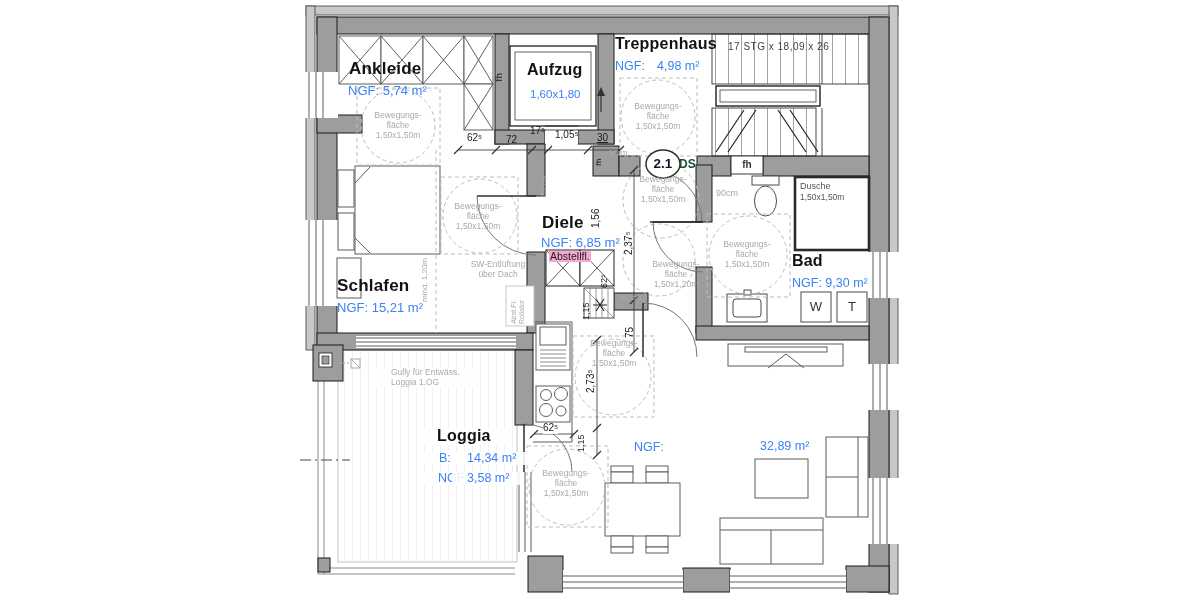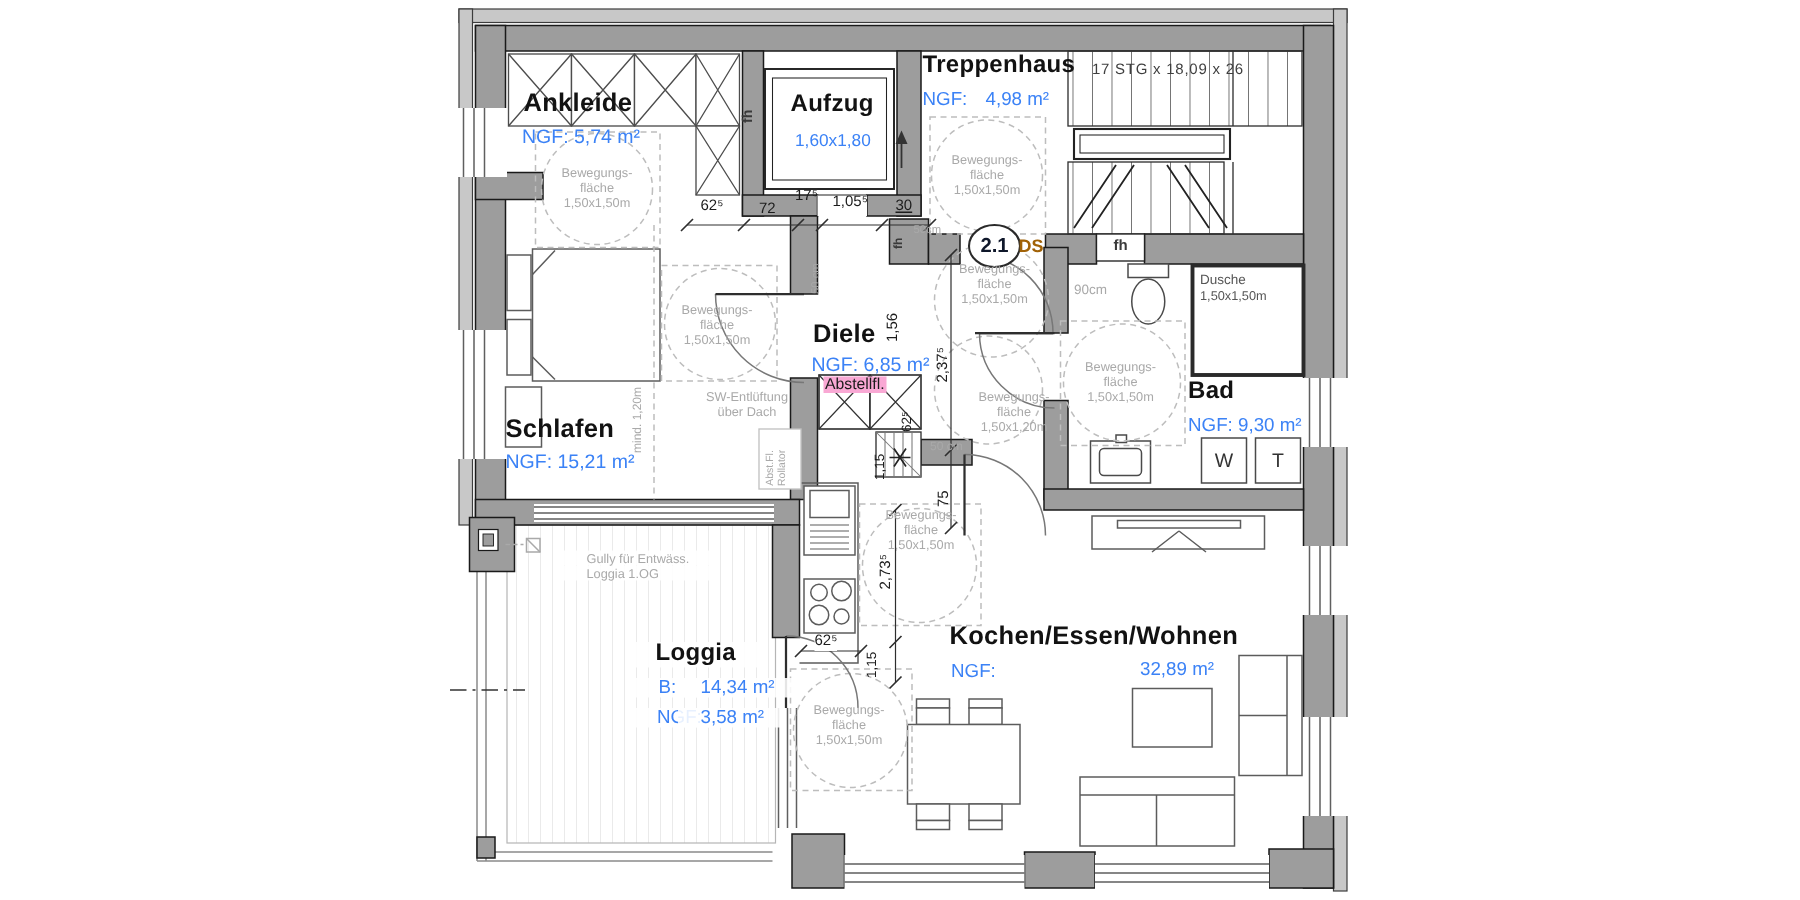--- a/index.html
+++ b/index.html
@@ -14,21 +14,21 @@
   .ann{font-size:8.5px;color:#a9a9a9;text-align:center;line-height:1.2;}
   .ann .ln{display:block;}
   .left{text-align:left;}
   .dim{font-size:10px;color:#1c1c1c;}
   .tiny{font-size:7.5px;color:#a9a9a9;}
   .fh{font-size:9.5px;color:#3a3a3a;font-weight:bold;}
   .vert{transform:rotate(-90deg);transform-origin:0 0;}
   .ctrx{transform:translateX(-50%);}
   .ctr{transform:translate(-50%,-50%);}
   .badge{font-weight:bold;font-size:13.5px;color:#0f172a;}
-  .ds{font-weight:bold;font-size:12px;color:#a16207;}
+  .ds{font-weight:bold;font-size:12px;color:#14532d;}
   .halo{background:rgba(255,255,255,.88);padding:0 15px;margin-left:32px;}
   .stg{font-size:10px;color:#3f3f3f;letter-spacing:.5px;}
   .wt{font-size:13px;color:#333;}
   .shlabel{font-size:9px;color:#555;line-height:1.25;text-align:right;}
   .abst{font-size:10.5px;color:#1b1b1b;background:#f9a8d4;padding:0 1px;}
 </style>
 </head>
 <body>
 
 <div id="plan">
@@ -312,21 +312,20 @@
 <div class="t shlabel" style="left:800px;top:192px;font-size:8.5px;">1,50x1,50m</div>
 <div class="t wt ctr" style="left:816px;top:307px;">W</div>
 <div class="t wt ctr" style="left:852px;top:307px;">T</div>
 
 <div class="t title sm halo" style="left:390px;top:428px;">Loggia</div>
 <div class="t sub sm halo" style="left:392px;top:452px;">B:</div>
 <div class="t sub sm halo" style="left:420px;top:452px;">14,34 m²</div>
 <div class="t sub sm halo" style="left:391px;top:472px;">NGF:</div>
 <div class="t sub sm halo" style="left:420px;top:472px;">3,58 m²</div>
 
-<div class="t title" style="left:633px;top:415px;">Kochen/Essen/Wohnen</div>
 <div class="t sub sm" style="left:634px;top:441px;">NGF:</div>
 <div class="t sub sm" style="left:760px;top:440px;">32,89 m²</div>
 
 <div class="t badge ctr" style="left:663px;top:164px;">2.1</div>
 <div class="t ds" style="left:679px;top:158px;">DS</div>
 
 <div class="t fh vert" style="left:494px;top:82px;">fh</div>
 <div class="t fh ctr" style="left:747px;top:165px;font-size:10px;">fh</div>
 <div class="t fh vert" style="left:595px;top:166px;font-size:8px;">fh</div>
 

